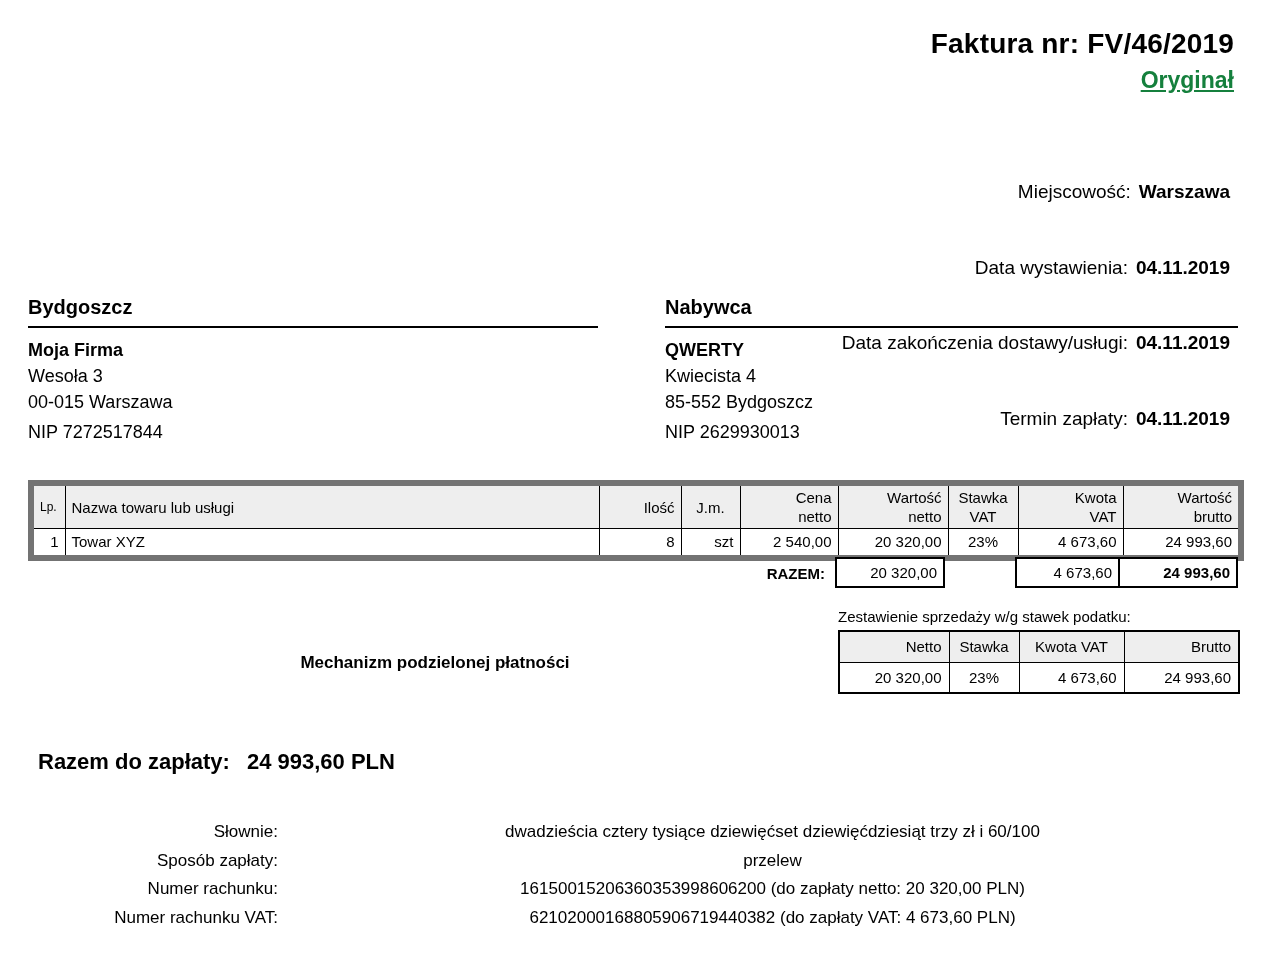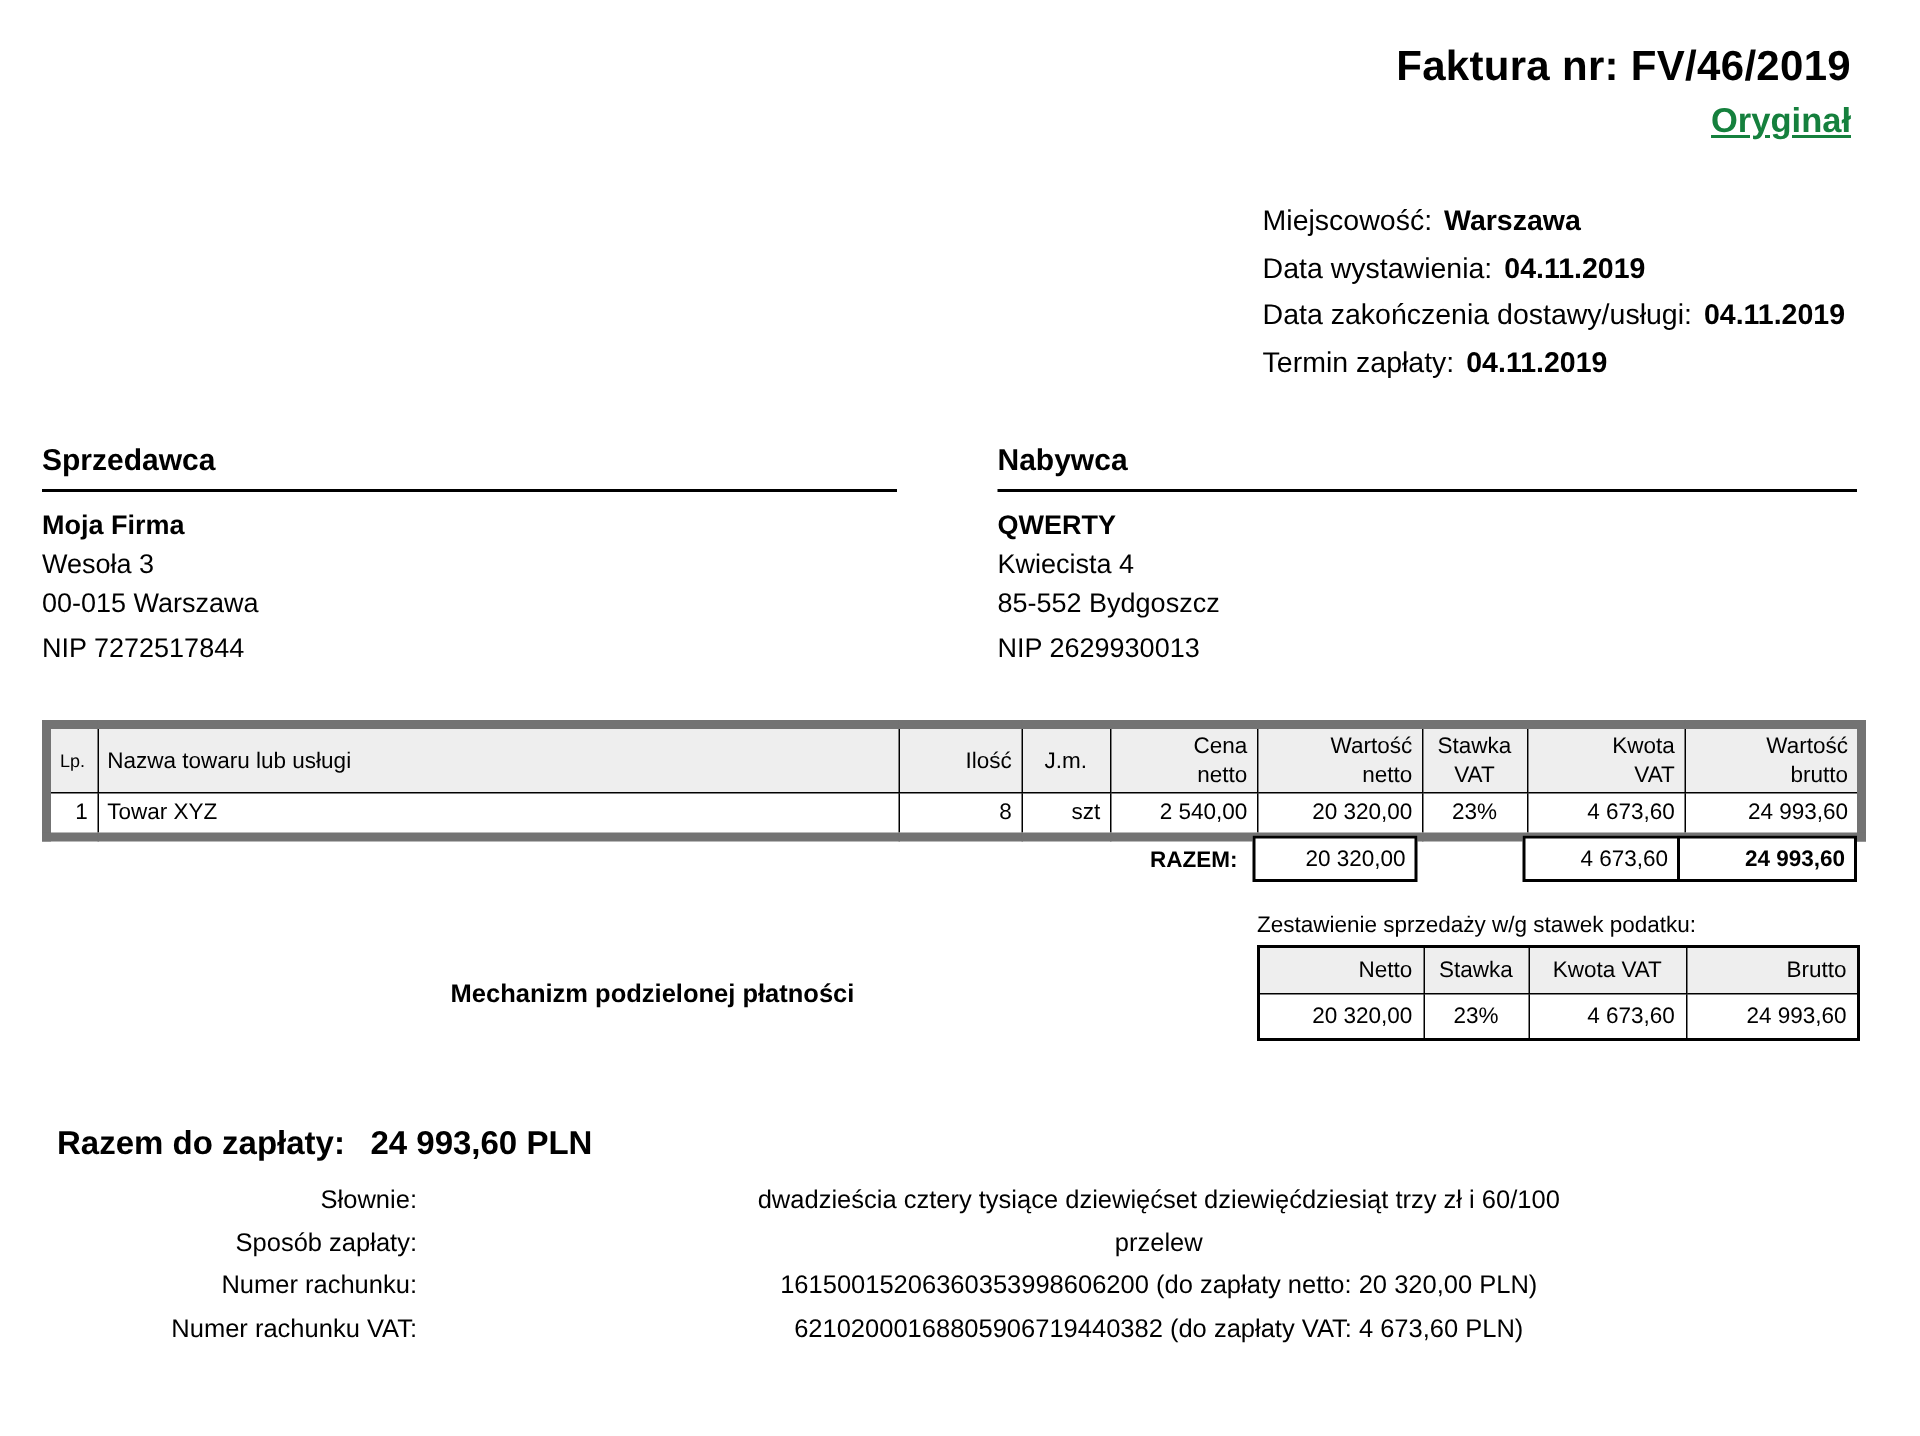--- a/index.html
+++ b/index.html
@@ -20,21 +20,21 @@
     text-align: right; letter-spacing: 0.2px;
   }
   .copy-type {
     top: 67px; right: 46px;
     font-size: 23px; font-weight: bold;
     text-align: right;
   }
 
   
   .meta { top: 132px; right: 50px; font-size: 19px; }
-  .meta-row { display: flex; line-height: 31.5px; }
+  .meta-row { display: flex; justify-content: flex-end; line-height: 31.5px; margin-top: 44px; }
   .meta-row .lbl { font-weight: normal; }
   .meta-row .val { font-weight: bold; margin-left: 8px; }
 
   
   .party { top: 296px; }
   .party.seller { left: 28px; width: 570px; }
   .party.buyer  { left: 665px; width: 573px; }
   .party-heading {
     font-size: 20px; font-weight: bold;
     padding-bottom: 7px; border-bottom: 2px solid #000;
@@ -100,21 +100,21 @@
     font-size: 17px; font-weight: bold; text-align: center; white-space: nowrap;
   }
 
   
   .grand-total {
     top: 749px; left: 38px;
     display: flex; align-items: baseline;
     font-size: 22px; font-weight: bold;
   }
   .grand-total .val { margin-left: 17px; }
-  .pay-rows { top: 786px; left: 28px; width: 1230px; font-size: 17px; }
+  .pay-rows { top: 818px; left: 28px; width: 1230px; font-size: 17px; }
   .pay-row { display: grid; grid-template-columns: 250px 1fr; column-gap: 9px; line-height: 28.5px; }
   .pay-row .lbl { text-align: right; }
   .pay-row .val { font-weight: normal; white-space: nowrap; text-align: center; }
 </style>
 </head>
 <body>
 
 <div class="abs doc-title">Faktura nr: FV/46/2019</div>
 <div class="abs copy-type" style="color: #15803d; text-decoration: underline;">Oryginał</div>
 
@@ -131,21 +131,21 @@
     <span class="lbl">Data zakończenia dostawy/usługi:</span>
     <span class="val">04.11.2019</span>
   </div>
   <div class="meta-row">
     <span class="lbl">Termin zapłaty:</span>
     <span class="val">04.11.2019</span>
   </div>
 </div>
 
 <div class="abs party seller">
-  <div class="party-heading">Sprzedawca</div>
+  <div class="party-heading">Bydgoszcz</div>
   <div class="party-name">Moja Firma</div>
   <div class="party-line">Wesoła 3</div>
   <div class="party-line">00-015 Warszawa</div>
   <div class="party-nip">NIP 7272517844</div>
 </div>
 
 <div class="abs party buyer">
   <div class="party-heading">Nabywca</div>
   <div class="party-name">QWERTY</div>
   <div class="party-line">Kwiecista 4</div>

